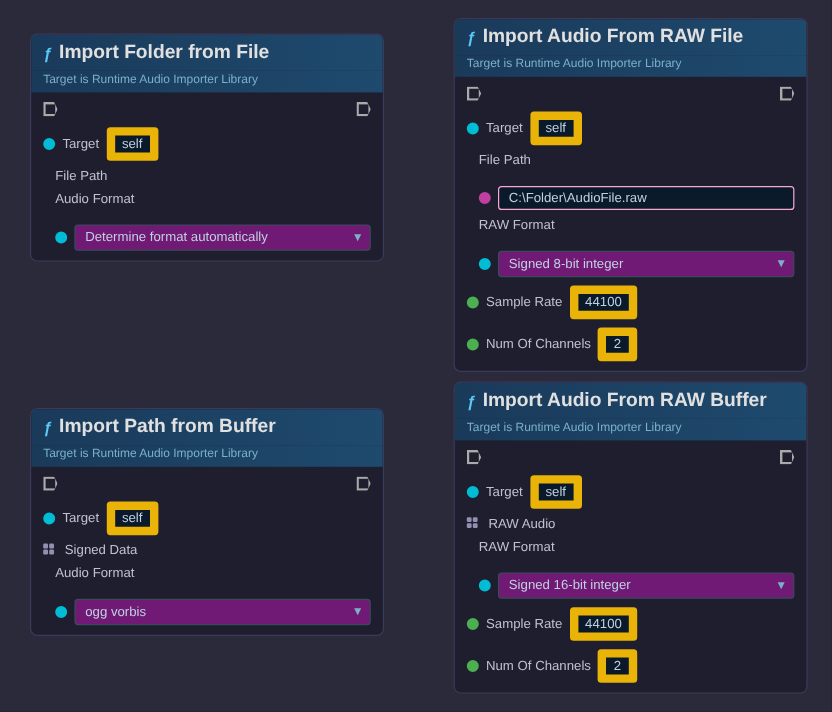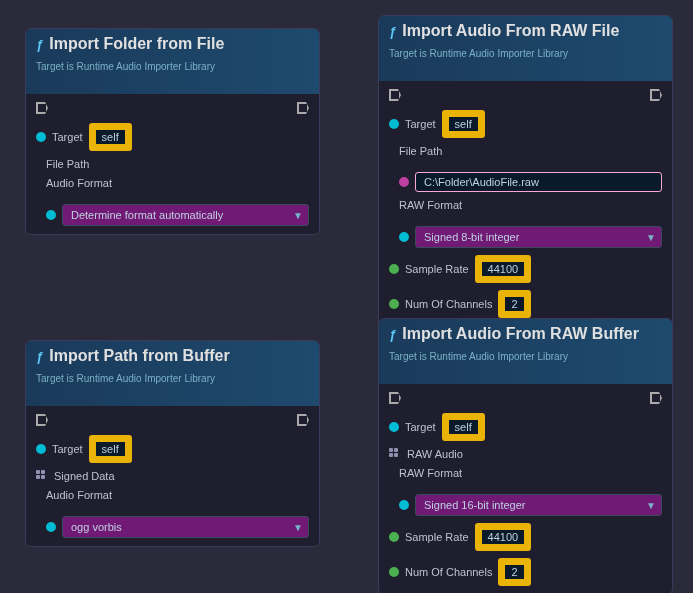--- a/index.html
+++ b/index.html
@@ -47,21 +47,21 @@
 
     .node-header-title {
       color: #e0e0e0;
       font-weight: 600;
       font-size: 16px;
     }
 
     .node-header-subtitle {
       color: #7ab0c8;
       font-size: 10px;
-      padding: 2px 10px 22px 10px;
+      padding: 2px 10px 5px 10px;
       background: linear-gradient(90deg, #1a3a5a 0%, #1e4a6e 100%);
     }
 
     .node-body {
       padding: 8px 10px;
       display: flex;
       flex-direction: column;
       gap: 7px;
     }
 

